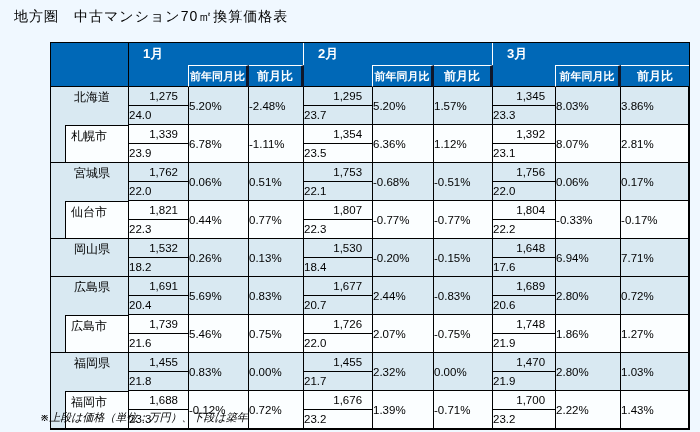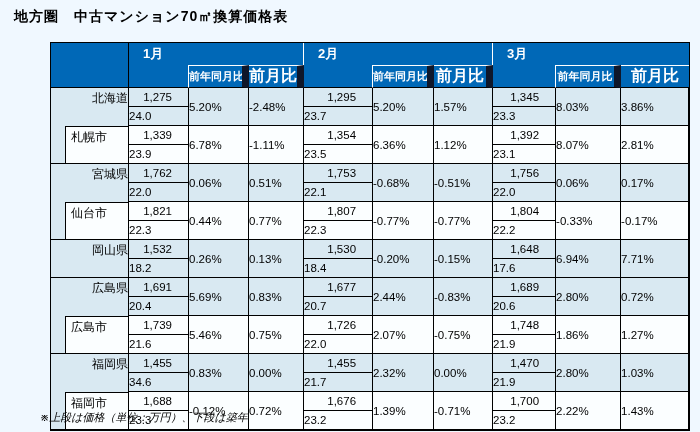--- a/index.html
+++ b/index.html
@@ -6,21 +6,21 @@
     margin: 0; padding: 0;
     width: 700px; height: 432px;
     background: #f0f8ff;
     font-family: "Liberation Sans", "DejaVu Sans", sans-serif;
     color: #000;
   }
   #page { position: relative; width: 700px; height: 432px; overflow: hidden; }
 
   .title {
     position: absolute; left: 14px; top: 8px;
-    font-size: 14px; font-weight: bold; letter-spacing: 1px;
+    font-size: 14px; font-weight: normal; letter-spacing: 1px;
   }
 
   table.price-table {
     position: absolute; left: 50px; top: 42px;
     width: 638px;
     border-collapse: separate; border-spacing: 0;
     table-layout: fixed;
     border: 1px solid #000;
     background: #3b82f6;
   }
@@ -31,46 +31,46 @@
   thead tr.r1 th { height: 22px; }
   thead tr.r2 th { height: 20px; }
   th.corner { border-right: 1px solid #000; border-bottom: 1px solid #000; }
   th.month {
     text-align: left; padding-left: 14px; font-size: 13px;
     border-right: 1px solid #fff; vertical-align: middle;
   }
   th.month.last { border-right: none; margin-top: 8px; }
   th.spacer { border-right: 1px solid #fff; border-bottom: 1px solid #000; }
   th.sub {
-    border-top: 1px solid #fff; border-right: 7px solid #0f172a;
+    border-top: 1px solid #fff; border-right: 3px solid #0f172a;
     border-bottom: 1px solid #000; vertical-align: middle; text-align: center;
   }
   th.sub-yoy { font-size: 11px; }
-  th.sub-mom { font-size: 16px; }
+  th.sub-mom { font-size: 12px; }
   th.sub.last { border-right: none; }
 
   
   tbody td {
     border-right: 1px solid #000; border-bottom: 1px solid #000;
     height: 18px; font-size: 11.5px; vertical-align: middle;
   }
   td.hl    { background: #d9e9f2; }
   td.plain { background: #fbfeff; }
   td.pref {
-    background: #d9e9f2; text-align: right; padding-left: 5px; padding-top: 2px;
+    background: #d9e9f2; text-align: center; padding-left: 5px; padding-top: 2px;
     font-size: 12px; vertical-align: top;
   }
   td.pref.has-city { border-bottom: none; }
   td.indent { background: #d9e9f2; border-right: none; }
   td.city {
     background: #fbfeff; text-align: left; padding-left: 5px; padding-top: 2px;
     font-size: 12px; vertical-align: top;
     border-left: 1px solid #000; border-top: 1px solid #000;
   }
-  td.price { text-align: right; padding-right: 16px; }
+  td.price { text-align: right; padding-right: 10px; }
   td.age   { text-align: left; padding-right: 9px; }
   td.pct   { padding-right: 11px; }
 
   .footnote {
     position: absolute; left: 40px; top: 410px;
     font-size: 11px;
     font-style: italic;
   }
 </style>
 </head>
@@ -242,21 +242,21 @@
           <td class="pct hl" rowspan="2">0.83%</td>
           <td class="pct hl" rowspan="2">0.00%</td>
           <td class="price hl">1,455</td>
           <td class="pct hl" rowspan="2">2.32%</td>
           <td class="pct hl" rowspan="2">0.00%</td>
           <td class="price hl">1,470</td>
           <td class="pct hl" rowspan="2">2.80%</td>
           <td class="pct hl" rowspan="2">1.03%</td>
         </tr>
         <tr>
-          <td class="age hl">34.6</td>
+          <td class="age hl">21.8</td>
           <td class="age hl">21.7</td>
           <td class="age hl">21.9</td>
         </tr>
         <tr>
           <td class="indent" rowspan="2"></td>
           <td class="city" rowspan="2">福岡市</td>
           <td class="price plain">1,688</td>
           <td class="pct plain" rowspan="2">-0.12%</td>
           <td class="pct plain" rowspan="2">0.72%</td>
           <td class="price plain">1,676</td>

